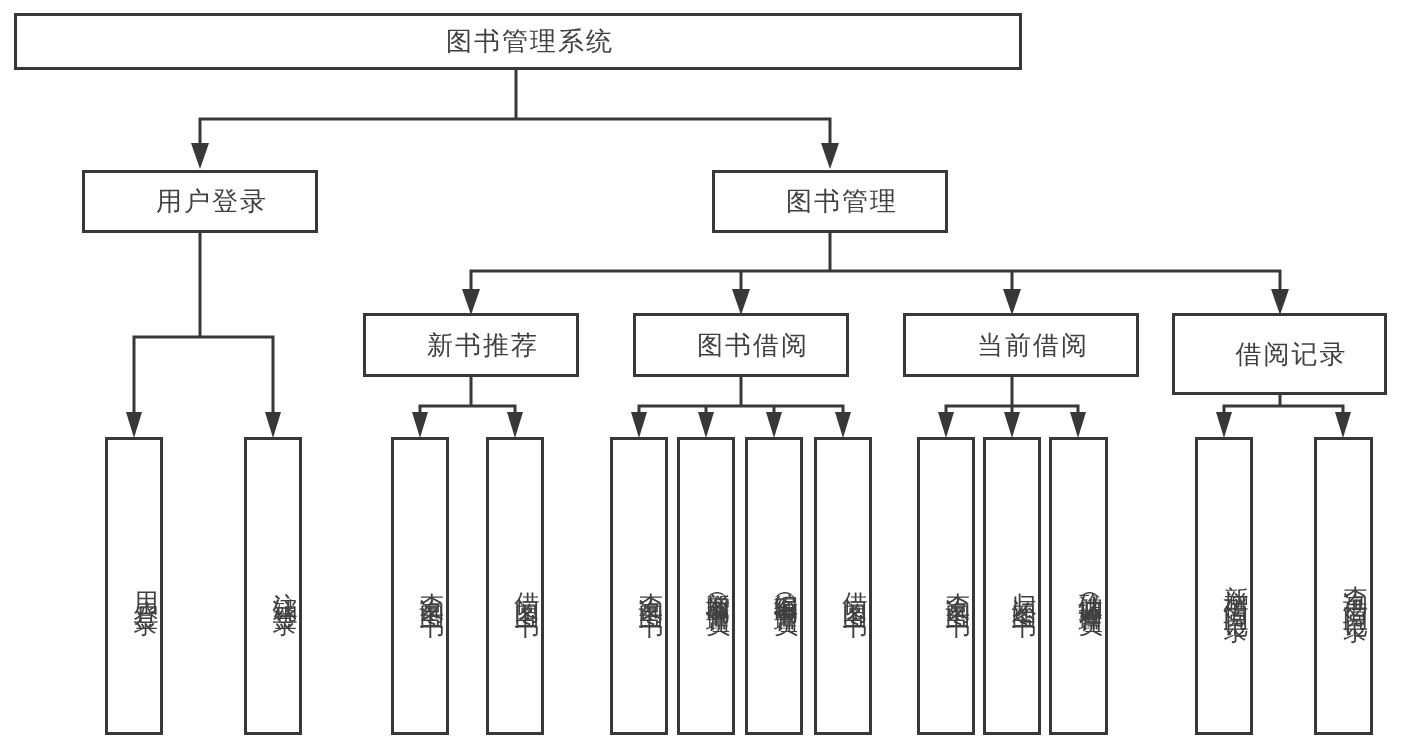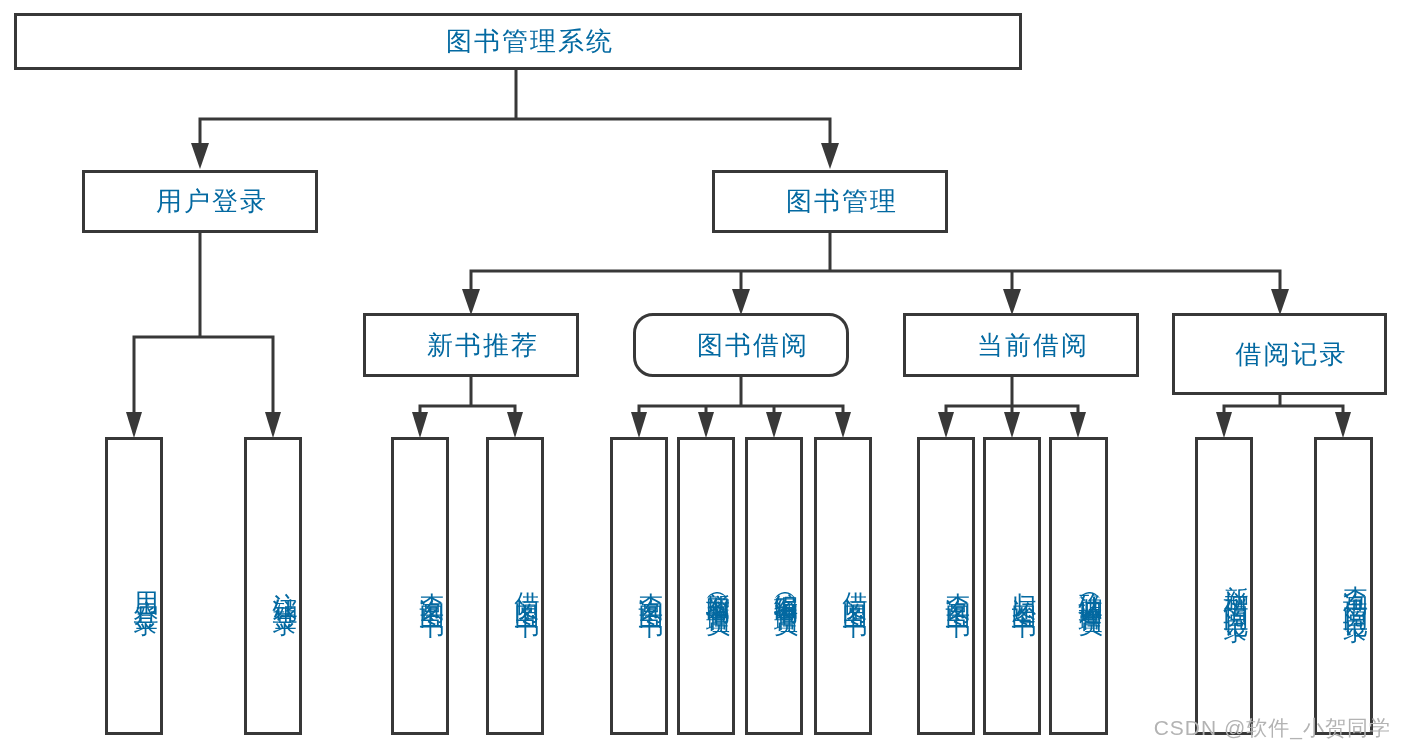--- a/index.html
+++ b/index.html
@@ -19,21 +19,21 @@
     position: absolute;
     left: 0;
     top: 0;
     pointer-events: none;
   }
   .node {
     position: absolute;
     box-sizing: border-box;
     background: #ffffff;
     border: 3px solid #383838;
-    color: #0369a1;
+    color: #404040;
     display: flex;
     align-items: center;
     justify-content: center;
     text-align: center;
     padding-left: 24px;
   }
   .h-box {
     font-size: 26px;
     letter-spacing: 2px;
     white-space: nowrap;
@@ -121,21 +121,21 @@
   <div class="node h-box" style="left:82px; top:170px; width:236px; height:63px;">
     <span>用户登录</span>
   </div>
   <div class="node h-box" style="left:363px; top:313px; width:216px; height:64px;">
     <span>新书推荐</span>
   </div>
 
   <div class="node h-box" style="left:712px; top:170px; width:236px; height:63px;">
     <span>图书管理</span>
   </div>
-  <div class="node h-box" style="left:633px; top:313px; width:216px; height:64px;border-radius:20px;">
+  <div class="node h-box" style="left:633px; top:313px; width:216px; height:64px;">
     <span>图书借阅</span>
   </div>
   <div class="node h-box" style="left:903px; top:313px; width:236px; height:64px;">
     <span>当前借阅</span>
   </div>
   <div class="node h-box" style="left:1172px; top:313px; width:215px; height:82px;">
     <span>借阅记录</span>
   </div>
 
   <div class="node v-box" style="left:105px; top:437px; width:58px; height:298px;">
@@ -175,15 +175,14 @@
     <span>确认归还（管理员）</span>
   </div>
 
   <div class="node v-box" style="left:1195px; top:437px; width:58px; height:298px;">
     <span>新增借阅记录</span>
   </div>
   <div class="node v-box" style="left:1314px; top:437px; width:59px; height:298px;">
     <span>查询借阅记录</span>
   </div>
 
-  <div class="watermark">CSDN @软件_小贺同学</div>
 
 </div>
 
 </body></html>

